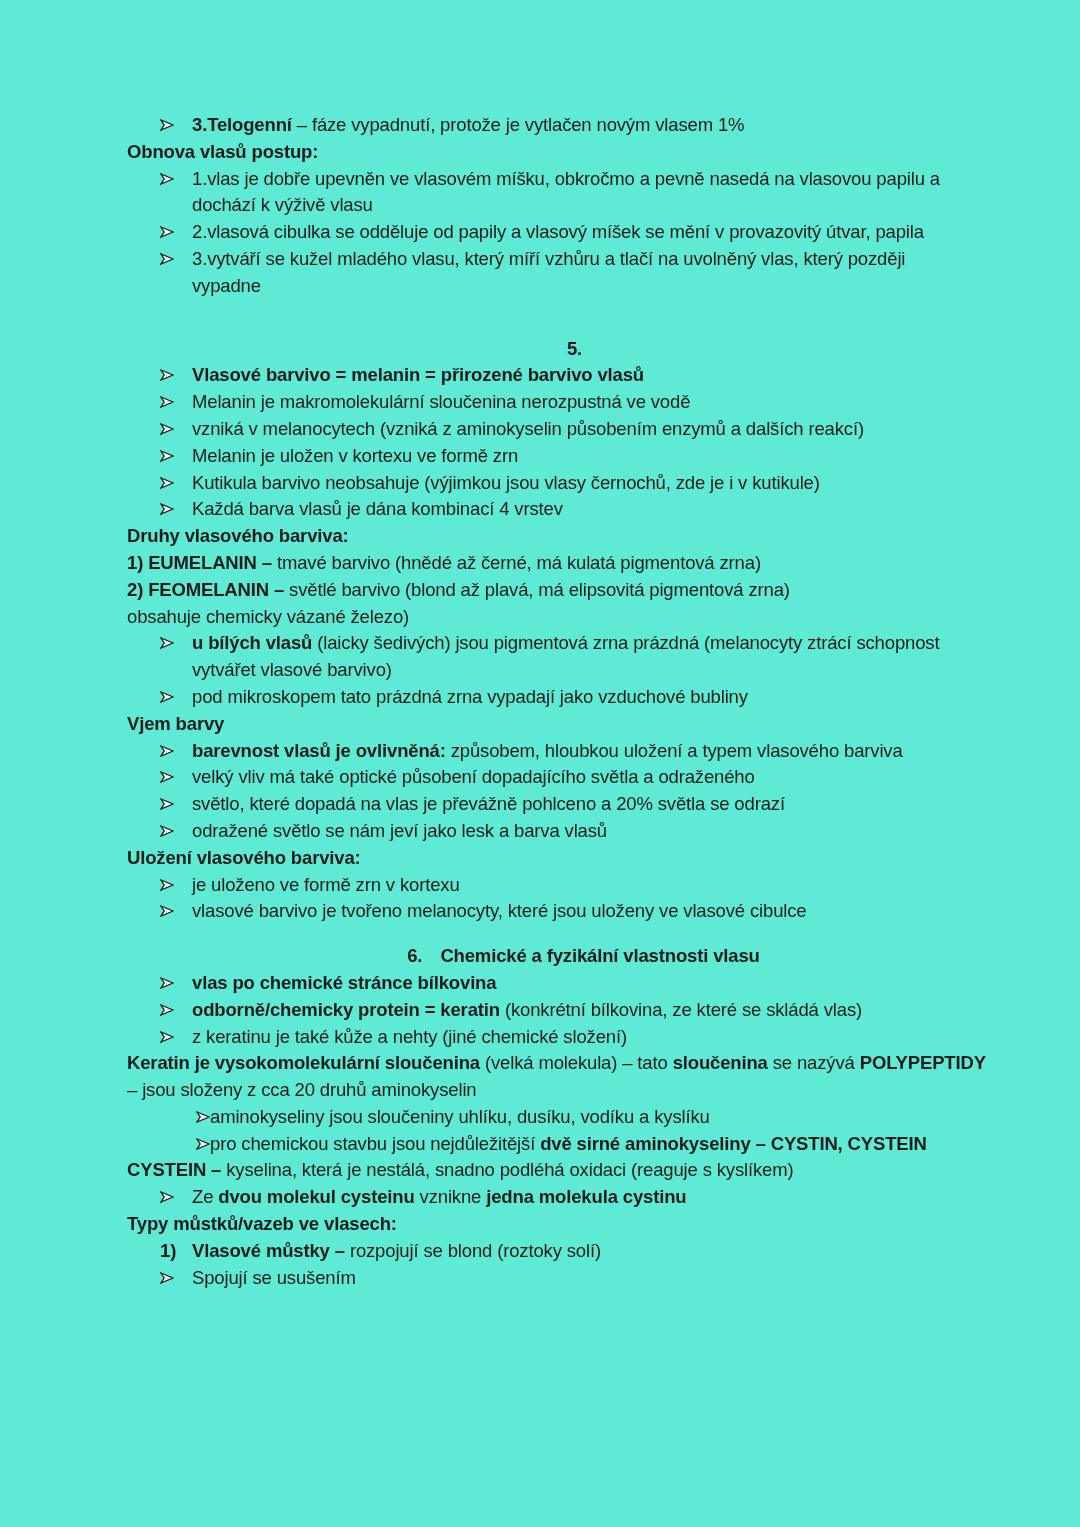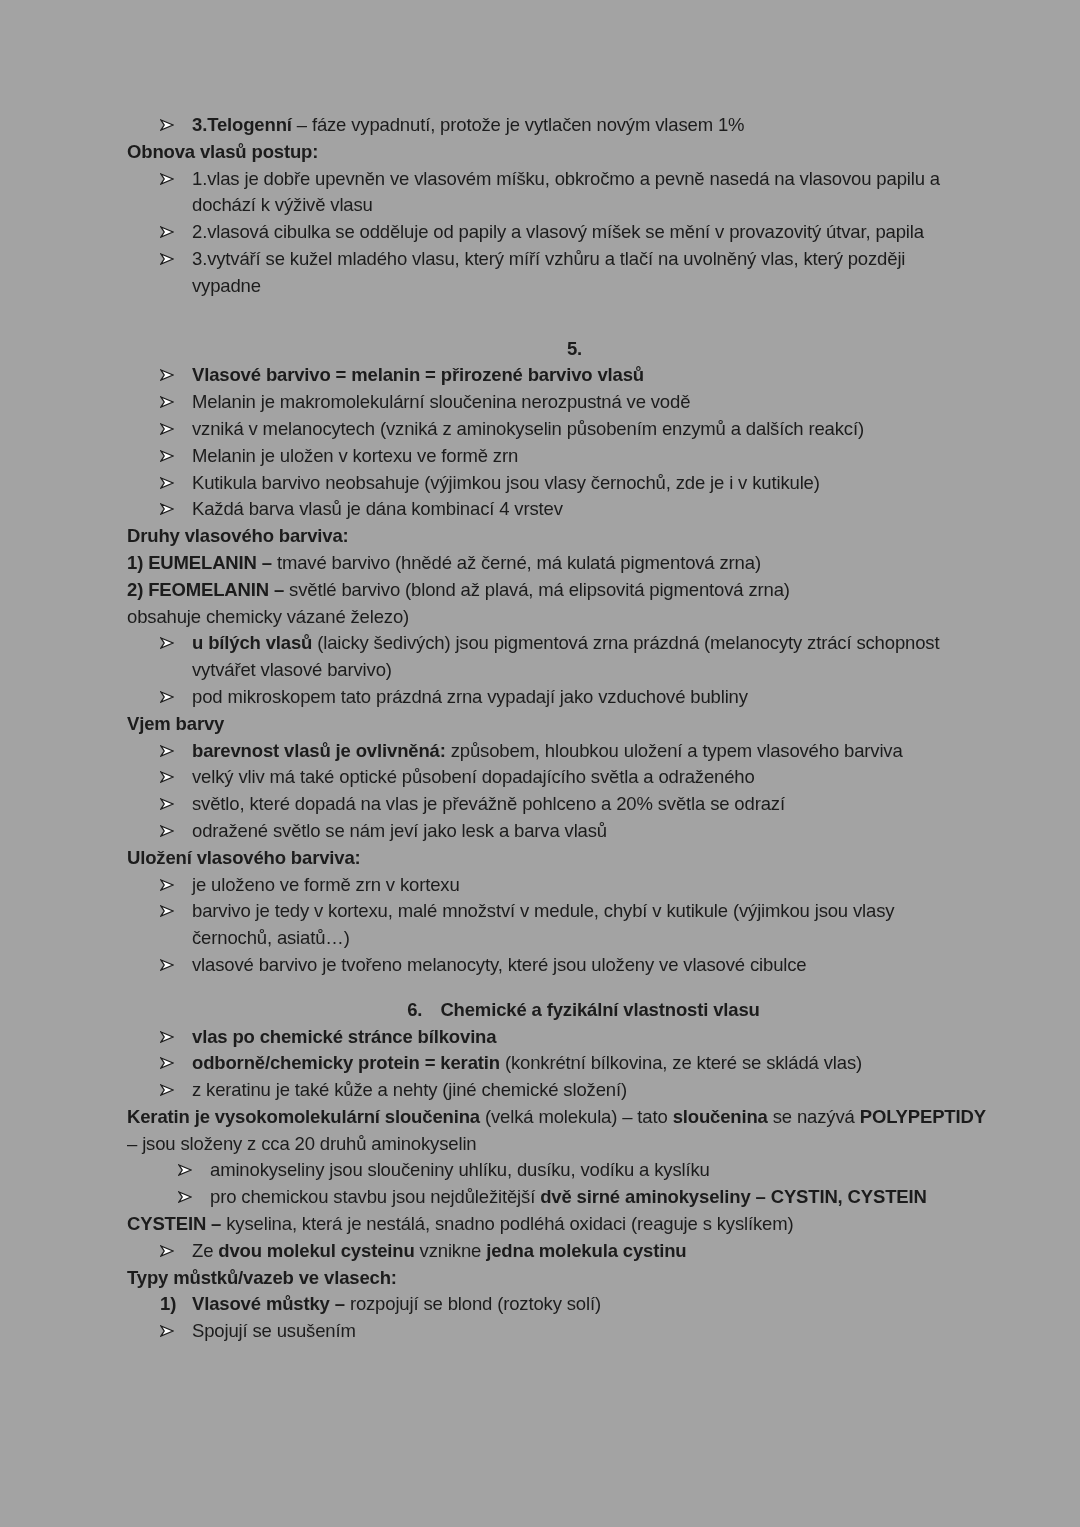--- a/index.html
+++ b/index.html
@@ -7,28 +7,28 @@
     width: 1080px; height: 1527px;
     background: #ffffff;
     overflow: hidden;
     font-family: "Liberation Sans", sans-serif;
     color: #1c1c1c;
   }
   .page {
     box-sizing: border-box;
     width: 1080px; height: 1527px;
     padding: 112px 40px 0 127px;
-    background: #a3a3a3;
+    background: #5eead4;
   }
   .block { font-size: 18.5px; letter-spacing: -0.15px; }
   .line  { line-height: 26.8px; white-space: nowrap; }
   .b     { font-weight: 700; }
   .para  { }
   .bullet, .numbered { display: flex; padding-left: 33px; }
-  .bullet.indent2    { padding-left: 51px; }
+  .bullet.indent2    { padding-left: 51px; text-align: right; }
   .marker {
     flex: 0 0 32px;
     line-height: 26.8px;
   }
   .marker svg { display: inline-block; margin-top: 7px; }
   .numbered .marker { font-weight: 700; }
   .lines { flex: 0 1 auto; min-width: 0; }
   .heading { display: flex; justify-content: center; font-weight: 700; }
   .heading .hmarker { margin-right: 18px; line-height: 26.8px; }
   .spacer { width: 100%; }
@@ -213,29 +213,20 @@
         </svg></span>
       <div class="lines">
         <div class="line"><span class="run">je uloženo ve formě zrn v kortexu</span></div>
       </div>
     </div>
     <div class="block bullet">
       <span class="marker"><svg width="14" height="12" viewBox="0 0 14 12">
           <path d="M1 1 L13 6 L1 11 L4.2 6 Z" fill="#ffffff" stroke="#1c1c1c" stroke-width="1.3" stroke-linejoin="miter"></path>
         </svg></span>
       <div class="lines">
-        <div class="line"><span class="run">barvivo je tedy v kortexu, malé množství v medule, chybí v kutikule (výjimkou jsou vlasy</span></div>
-        <div class="line"><span class="run">černochů, asiatů…)</span></div>
-      </div>
-    </div>
-    <div class="block bullet">
-      <span class="marker"><svg width="14" height="12" viewBox="0 0 14 12">
-          <path d="M1 1 L13 6 L1 11 L4.2 6 Z" fill="#ffffff" stroke="#1c1c1c" stroke-width="1.3" stroke-linejoin="miter"></path>
-        </svg></span>
-      <div class="lines">
         <div class="line"><span class="run">vlasové barvivo je tvořeno melanocyty, které jsou uloženy ve vlasové cibulce</span></div>
       </div>
     </div>
     <div class="spacer" style="height: 18px;"></div>
     <div class="block heading">
       <span class="hmarker">6.</span>
       <div class="lines">
         <div class="line"><span class="run b">Chemické a fyzikální vlastnosti vlasu</span></div>
       </div>
     </div>

